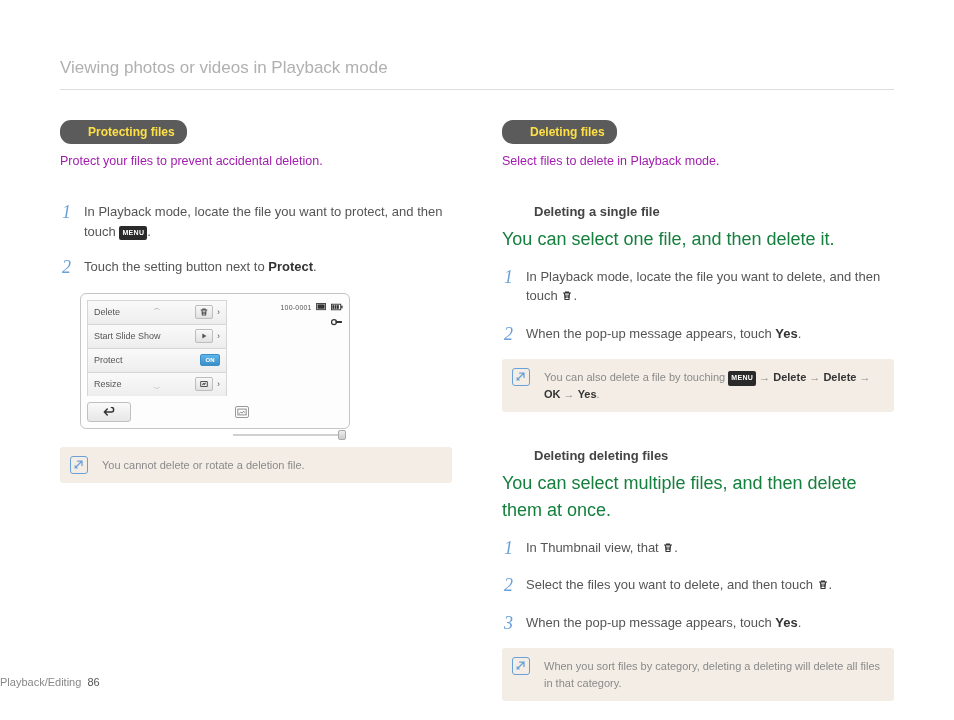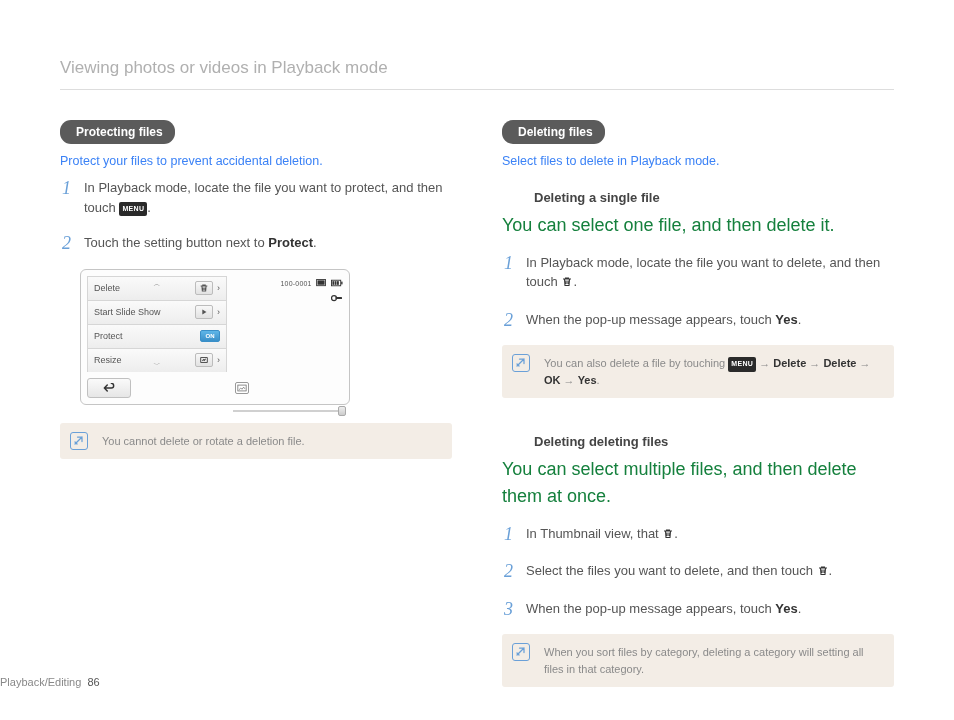--- a/index.html
+++ b/index.html
@@ -28,31 +28,31 @@
     margin-bottom: 30px;
   }
   .columns {
     display: flex;
     gap: 50px;
   }
   .col { flex: 1; }
   .pill {
     display: inline-block;
     background: #5b5b5b;
-    color: #ffffff;
+    color: #fde047;
     font-size: 12px;
-    padding: 3px 12px 3px 16px;
+    padding: 3px 12px 3px 28px;
     border-radius: 11px;
     font-weight: bold;
     margin-bottom: 8px;
   }
   .intro {
-    color: #3b82f6;
+    color: #a21caf;
     font-size: 12.5px;
-    margin-bottom: 8px;
+    margin-bottom: 32px;
   }
   .subhead {
     color: #444;
     font-weight: bold;
     font-size: 13px;
     margin-top: 18px;
     margin-bottom: 4px;
     padding-left: 32px;
   }
   .subintro {
@@ -444,21 +444,21 @@
         </li>
       </ol>
 
       <div class="note-box">
         <div class="note-icon">
           <svg viewBox="0 0 24 24" fill="none" stroke="#6aa0d8" stroke-width="2.5" stroke-linecap="round">
               <path d="M4 18L18 4M9 4h9v9"></path>
               <path d="M4 14l4 4"></path>
             </svg>
         </div>
-        <span>When you sort files by category, deleting a category will setting all files in that category.</span>
+        <span>When you sort files by category, deleting a deleting will delete all files in that category.</span>
       </div>
     </div>
   </div>
 </div>
 
 <div class="footer">
   <span>Playback/Editing</span>&nbsp;&nbsp;<span class="pg">86</span>
 </div>
 
 </body></html>

